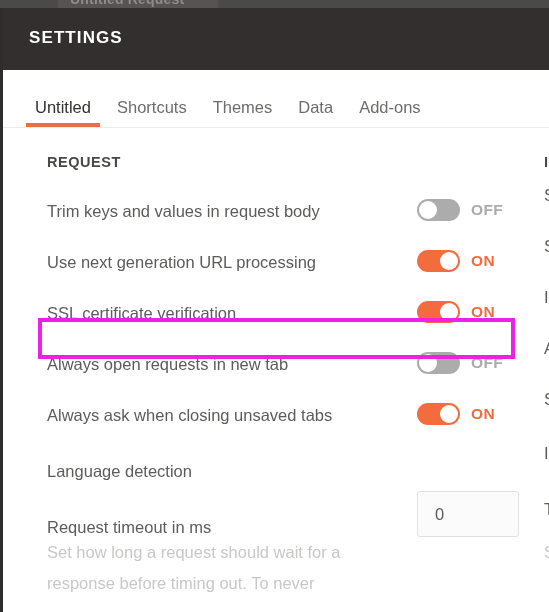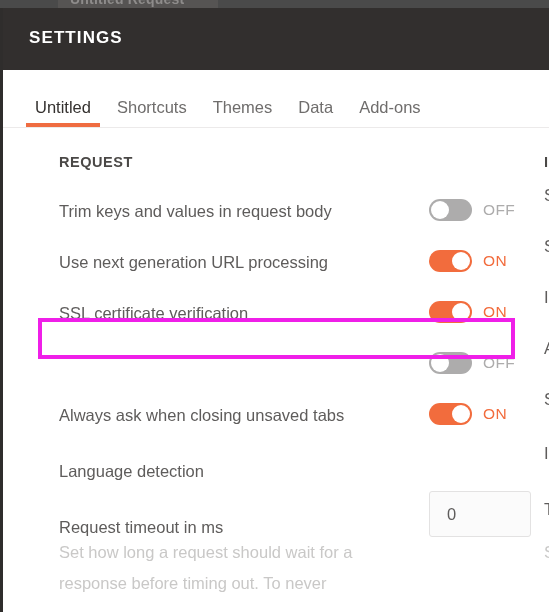--- a/index.html
+++ b/index.html
@@ -114,21 +114,21 @@
   
   .content {
     position: relative;
     padding: 0;
     height: 484px;
     overflow: hidden;
   }
 
   .col-left {
     position: absolute;
-    left: 12px; top: 0;
+    left: 0; top: 0;
     width: 520px;
   }
   .col-right {
     position: absolute;
     left: 541px; top: 0;
     width: 120px;
   }
 
   .section-title {
     margin: 26px 0 0 44px;
@@ -177,21 +177,21 @@
     height: 18px;
     border-radius: 50%;
     background: #ffffff;
   }
   .switch.on { background: #f26c3d; }
   .switch.on .knob { left: 23px; }
 
   .switch-text {
     margin-left: 11px;
     font-size: 15.5px;
-    font-weight: normal;
+    font-weight: bold;
     letter-spacing: .4px;
     color: #adacac;
   }
   .switch-text.on { color: #f26c3d; }
 
   
   .select {
     position: relative;
     width: 102px;
     height: 46px;
@@ -348,20 +348,21 @@
           <span class="row-label">SSL certificate verification</span>
           <div class="control">
             <div class="switch on">
               <div class="knob"></div>
             </div>
             <span class="switch-text on">ON</span>
           </div>
         </div>
 
         <div class="row">
+          <span class="row-label">Always open requests in new tab</span>
           <div class="control">
             <div class="switch">
               <div class="knob"></div>
             </div>
             <span class="switch-text">OFF</span>
           </div>
         </div>
 
         <div class="row">
           <span class="row-label">Always ask when closing unsaved tabs</span>

